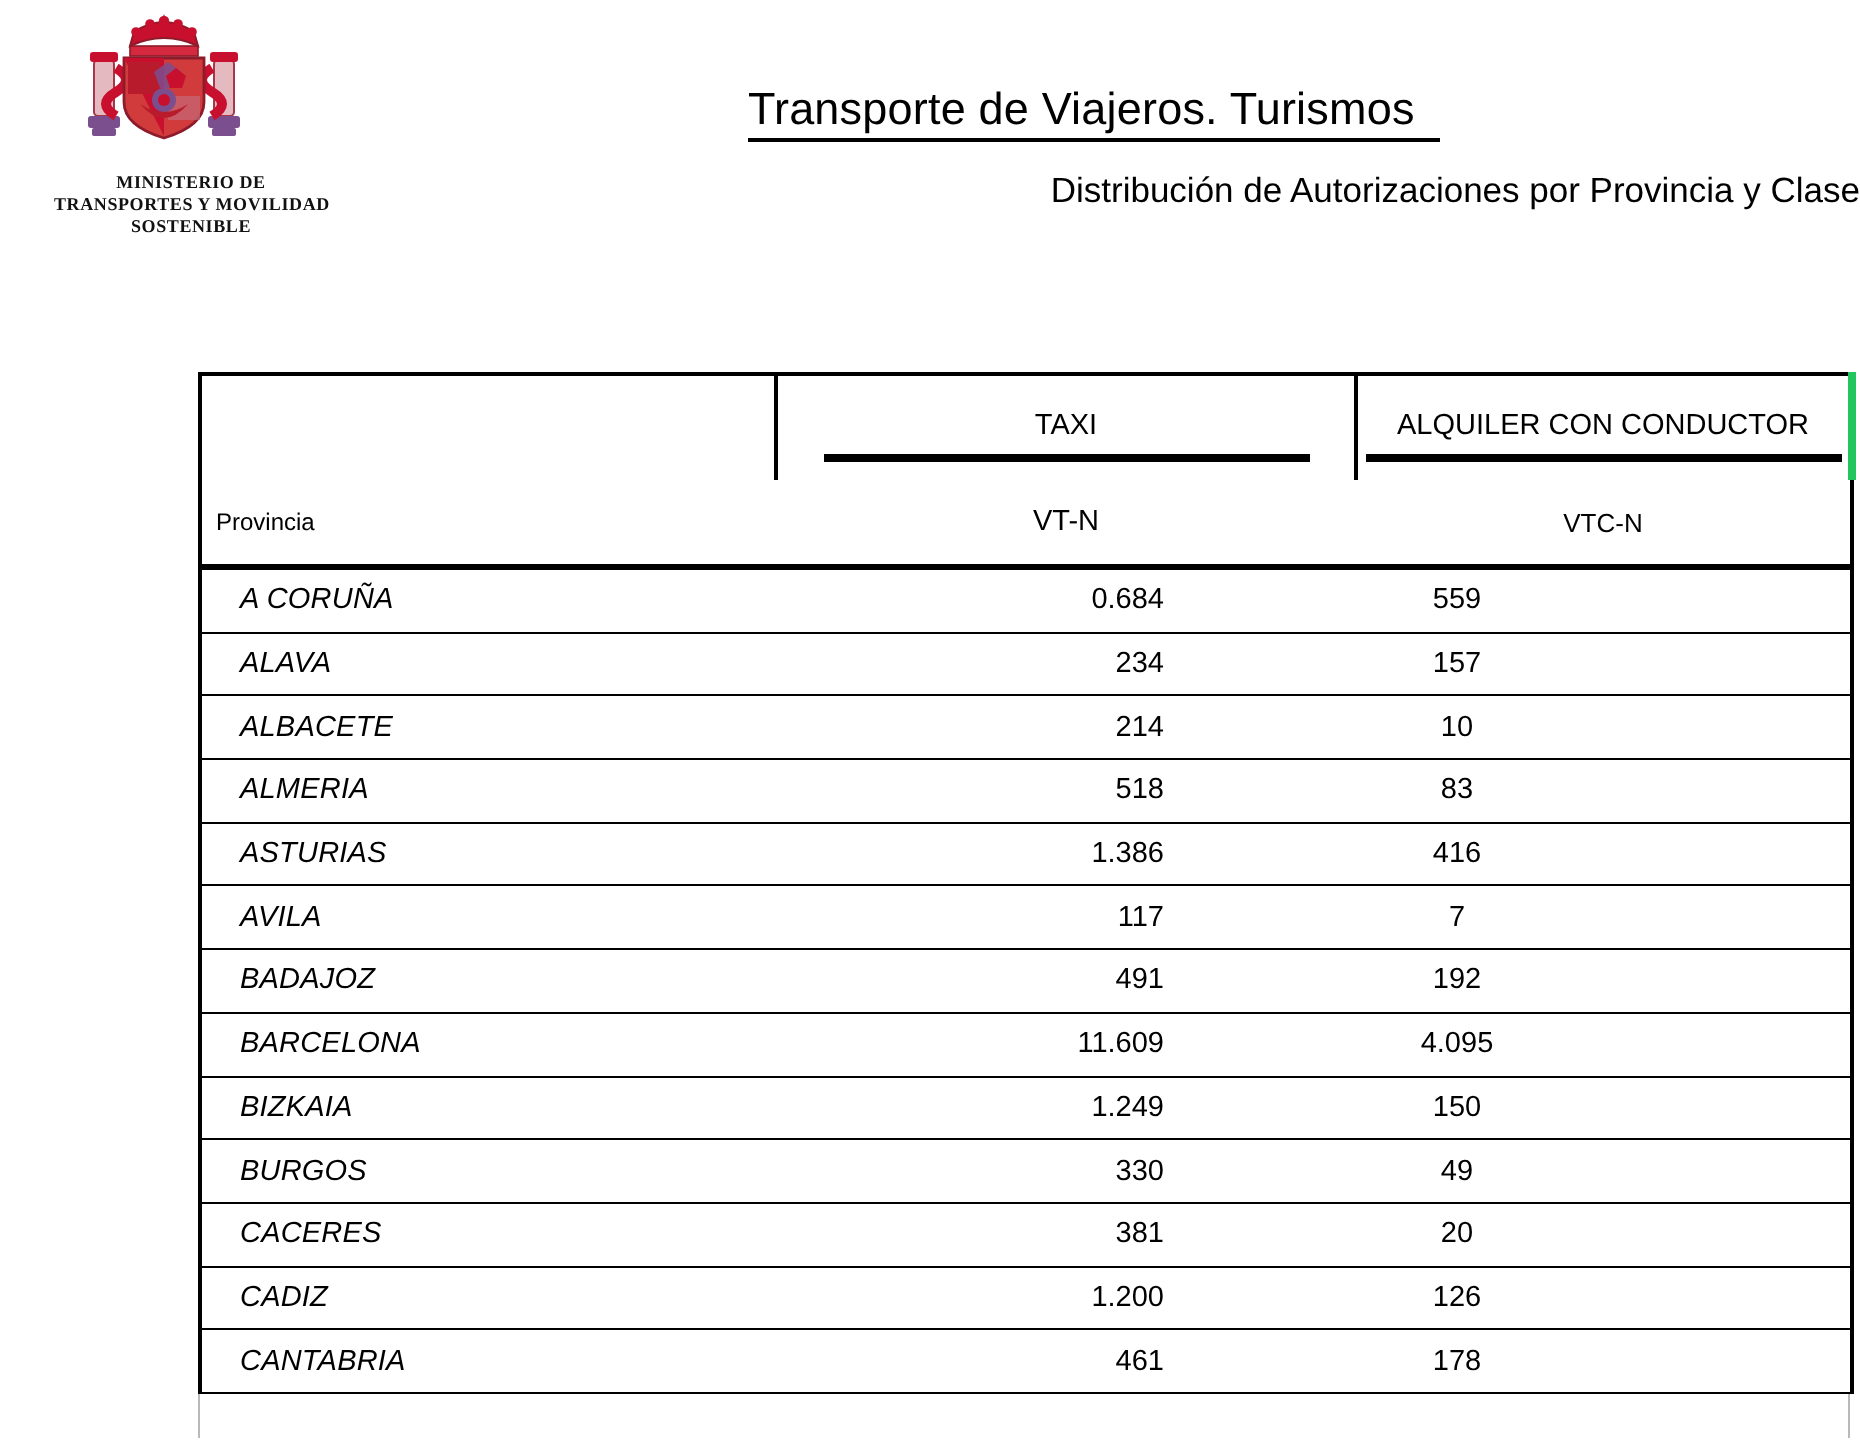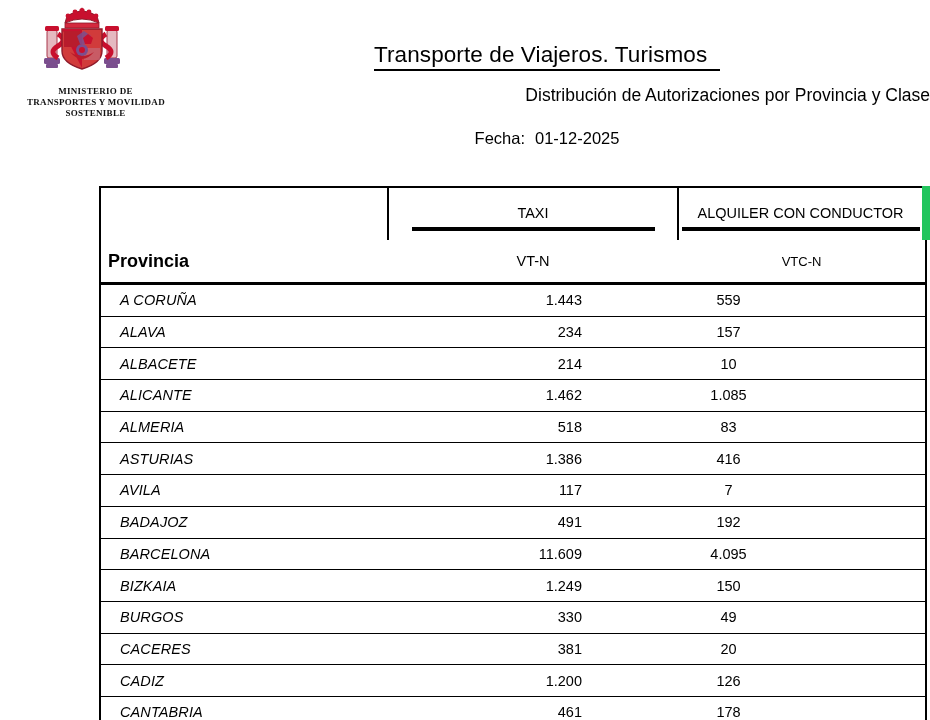--- a/index.html
+++ b/index.html
@@ -96,21 +96,21 @@
 
   
   .hdr-top td {
     height: 52px;
     vertical-align: top;
     border-left: 2px solid #000;
     border-top: 2px solid #000;
     border-right: none;
   }
   .hdr-top td.first { border-left: 2px solid #000; }
-  .hdr-top td.last  { border-right: 8px solid #22c55e; }
+  .hdr-top td.last  { border-right: 4px solid #22c55e; }
 
   .grp-label {
     font-size: 14.5px;
     text-align: center;
     padding-top: 17px;
     line-height: 17px;
   }
   .grp-rule {
     height: 4px;
     background: #000;
@@ -120,23 +120,22 @@
   .rule-alq  { width: 238px; }
 
   .hdr-bot td {
     height: 42px;
     vertical-align: middle;
     border-bottom: 3px solid #000;
   }
   .hdr-bot td.first {
     border-left: 2px solid #000;
     padding-left: 7px;
-    font-size: 18px;
+    font-size: 12px;
     text-align: left;
-    font-weight: bold;
   }
   .hdr-bot td.mid {
     font-size: 14.5px;
     text-align: center;
   }
   .hdr-bot td.last {
     border-right: 2px solid #000;
     font-size: 13px;
     text-align: center;
   }
@@ -223,23 +222,20 @@
       <div>TRANSPORTES Y MOVILIDAD</div>
       <div>SOSTENIBLE</div>
     </div>
   </div>
 
   <div class="titles">
     <div class="doc-title">
       <span class="ul"><span>Transporte de Viajeros. Turismos</span>&nbsp;&nbsp;</span>
     </div>
     <div class="doc-subtitle">Distribución de Autorizaciones por Provincia y Clase</div>
-    <div class="doc-date">
-      <span class="lbl">Fecha:</span><span>01-12-2025</span>
-    </div>
   </div>
 </div>
 
 <div class="outer-frame"></div>
 
 <div class="table-wrap">
   <table class="grid">
     <colgroup>
       <col style="width:288px">
       <col style="width:290px">
@@ -259,39 +255,34 @@
       </tr>
       <tr class="hdr-bot">
         <td class="first">Provincia</td>
         <td class="mid">VT-N</td>
         <td class="last">VTC-N</td>
       </tr>
     </thead>
     <tbody id="table-body">
         <tr class="data-row">
           <td class="c-prov">A CORUÑA</td>
-          <td class="c-vtn">1.443</td>
+          <td class="c-vtn">0.684</td>
           <td class="c-vtcn">559</td>
         </tr>
         <tr class="data-row">
           <td class="c-prov">ALAVA</td>
           <td class="c-vtn">234</td>
           <td class="c-vtcn">157</td>
         </tr>
         <tr class="data-row">
           <td class="c-prov">ALBACETE</td>
           <td class="c-vtn">214</td>
           <td class="c-vtcn">10</td>
         </tr>
         <tr class="data-row">
-          <td class="c-prov">ALICANTE</td>
-          <td class="c-vtn">1.462</td>
-          <td class="c-vtcn">1.085</td>
-        </tr>
-        <tr class="data-row">
           <td class="c-prov">ALMERIA</td>
           <td class="c-vtn">518</td>
           <td class="c-vtcn">83</td>
         </tr>
         <tr class="data-row">
           <td class="c-prov">ASTURIAS</td>
           <td class="c-vtn">1.386</td>
           <td class="c-vtcn">416</td>
         </tr>
         <tr class="data-row">

